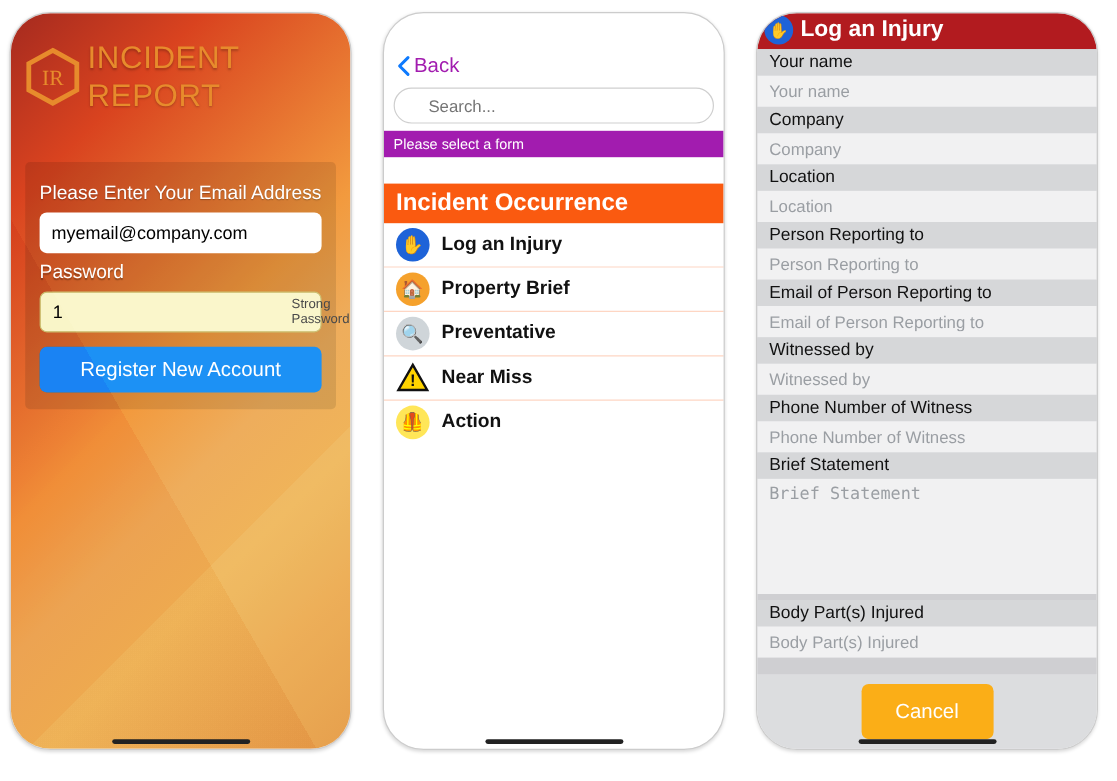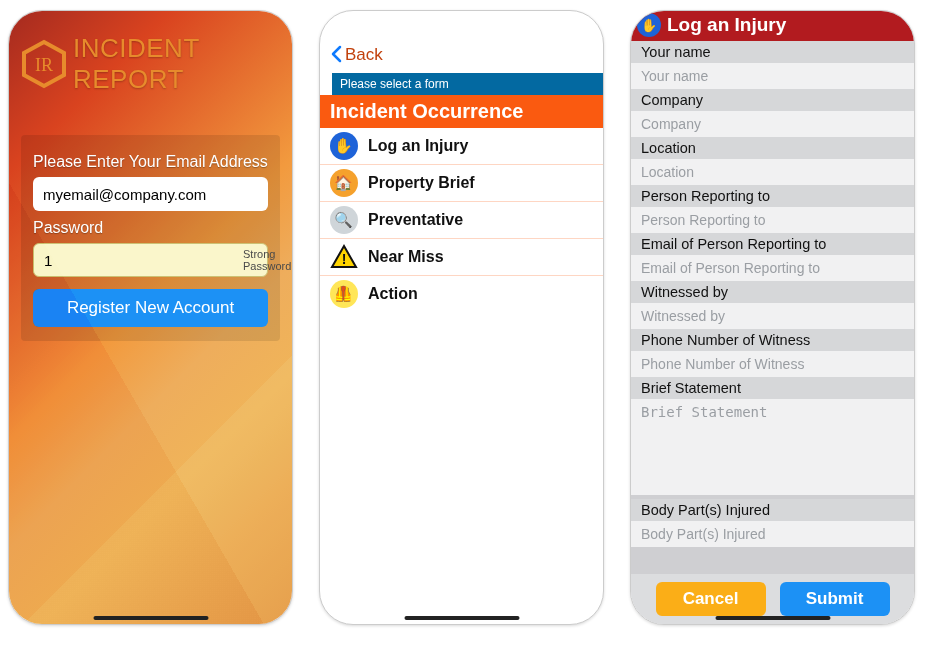--- a/index.html
+++ b/index.html
@@ -111,24 +111,24 @@
     border:none;
     border-radius:6px;
     color:#fff;
     font-size:17px;
     font-weight:500;
   }
 
   
   .s2 { display:flex; flex-direction:column; height:100%; }
   .nav-back {
-    display:flex; align-items:flex-start;
+    display:flex; align-items:center;
     gap:3px;
     padding: 34px 10px 8px 10px;
-    color:#c2410c;
+    color:#a21caf;
     font-size:17px;
   }
   .search-wrap {
     margin: 0 8px 6px 8px;
   }
   .search-input {
     width:100%;
     height:30px;
     background:#fff;
     border:1px solid #cfcfcf;
@@ -137,32 +137,32 @@
     font-size:14px;
     color:#333;
     position:relative;
   }
   .search-box { position:relative; }
   .search-box .mag {
     position:absolute; left:10px; top:50%; transform:translateY(-50%);
     color:#8e8e93; font-size:13px;
   }
   .banner-dark {
-    background:#0369a1;
+    background:#a21caf;
     color:#fff;
     font-size:12px;
     padding:4px 8px;
-    margin-left:12px;
   }
   .section-hdr {
     background:#fa5a10;
     color:#fff;
     font-size:20px;
     font-weight:600;
     padding:5px 10px;
+    margin-top:22px;
   }
   .list-row {
     display:flex; align-items:center; gap:10px;
     padding:4px 10px;
     border-bottom:1px solid rgba(250,90,16,0.25);
     min-height:36px;
   }
   .list-row:last-child{border-bottom:none;}
   .list-icon {
     width:28px;height:28px;border-radius:50%;
@@ -209,22 +209,22 @@
   .field-input::placeholder, .field-textarea::placeholder{ color:#9a9ea3; }
   .field-input.has-value{color:#000;}
   .field-textarea{min-height:96px; resize:none;}
   .footer-bar{
     display:flex; gap:14px; justify-content:center;
     padding:8px 14px 8px 14px;
     background:#dcdddf;
   }
   .btn-cancel, .btn-submit{
     flex:0 0 110px;
-    height:34px; border:none; border-radius:6px;
-    font-size:17px; color:#fff; font-weight:700;
+    height:46px; border:none; border-radius:6px;
+    font-size:17px; color:#fff; font-weight:400;
   }
   .btn-cancel{background:#fbae17;}
   .btn-submit{background:#1c91f5;}
 </style>
 </head>
 <body>
 
 <div class="phone">
   <div class="login-bg">
     <div class="brand">
@@ -252,20 +252,26 @@
 </div>
 
 <div class="phone">
   <div class="s2">
     <div class="nav-back">
       <svg width="12" height="18" viewBox="0 0 12 18">
           <path d="M10 2 L3 9 L10 16" stroke="#0e7afe" stroke-width="2.5" fill="none" stroke-linecap="round" stroke-linejoin="round"></path>
         </svg>
       <span>Back</span>
     </div>
+    <div class="search-wrap">
+      <div class="search-box">
+        <span class="mag">🔍</span>
+        <input class="search-input" placeholder="Search..." style="">
+      </div>
+    </div>
     <div class="banner-dark">Please select a form</div>
 
     <div class="section-hdr">Incident Occurrence</div>
     <div class="list-row">
       <span class="list-icon ic-blue">✋</span>
       <span class="row-label">Log an Injury</span>
     </div>
     <div class="list-row">
       <span class="list-icon ic-orange">🏠</span>
       <span class="row-label">Property Brief</span>
@@ -327,17 +333,16 @@
       <textarea class="field-textarea" placeholder="Brief Statement" style=""></textarea>
 
       <div class="field-label">Body Part(s) Injured</div>
       <input class="field-input" placeholder="Body Part(s) Injured" style="">
 
       
     </div>
 
     <div class="footer-bar">
       <button class="btn-cancel">Cancel</button>
-      <button class="btn-submit">Submit</button>
     </div>
   </div>
   <div class="home-indicator"></div>
 </div>
 
 </body></html>

